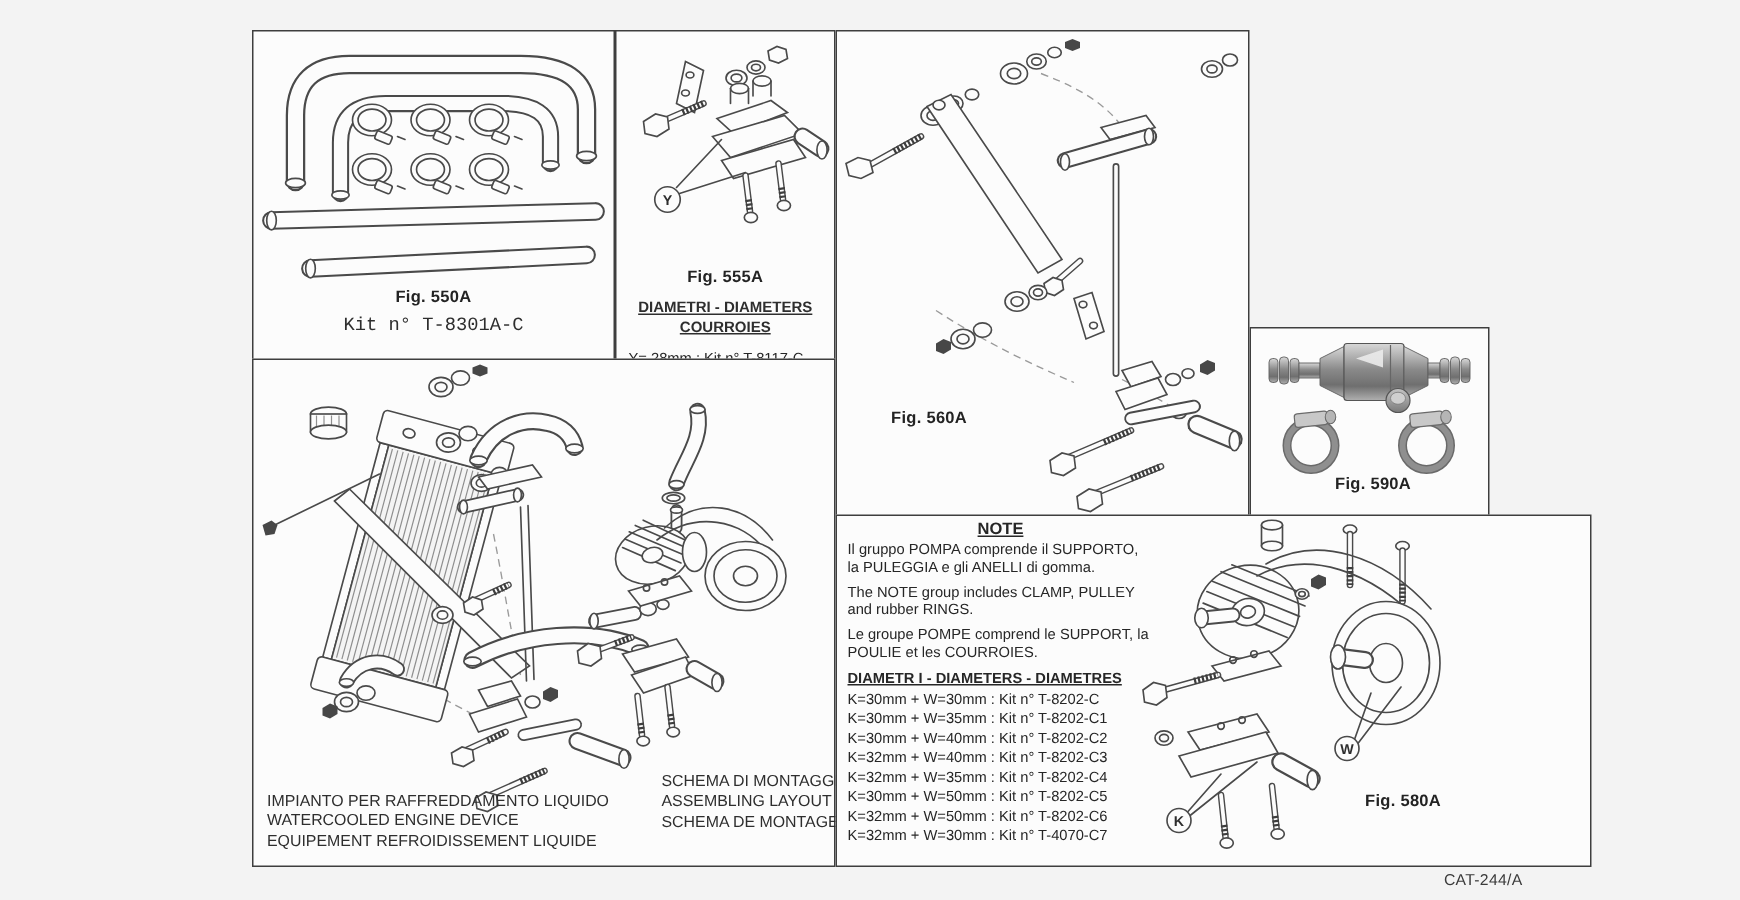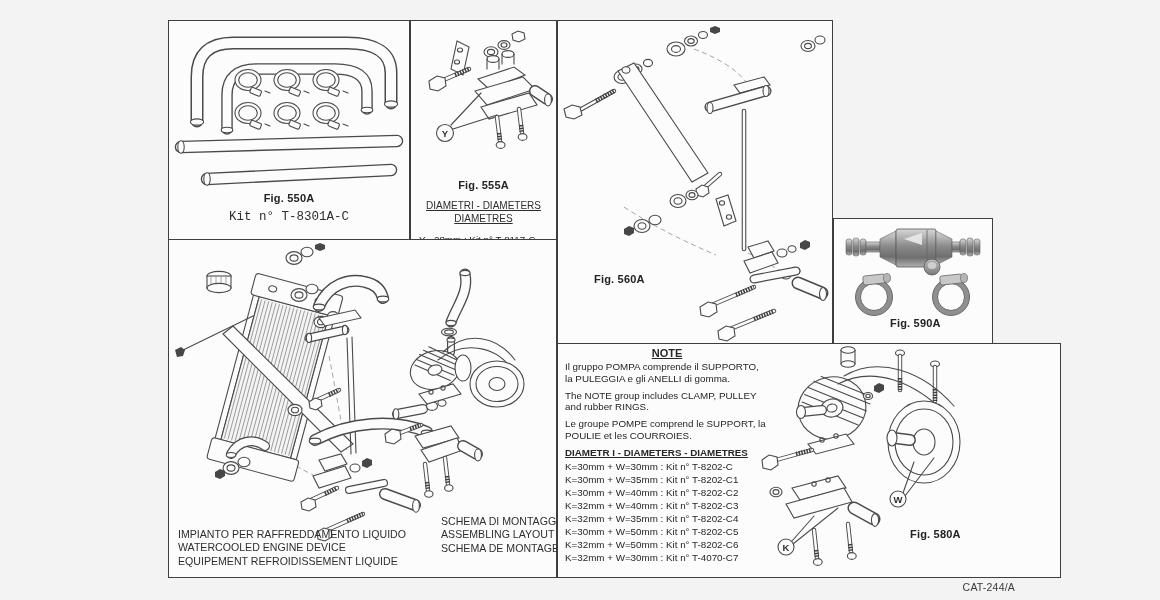--- a/index.html
+++ b/index.html
@@ -119,23 +119,23 @@
       <ellipse cx="111.6" cy="116" rx="4.4" ry="3.4" class="fw"></ellipse>
 
       <line x1="40" y1="104" x2="70" y2="72" class="ln" stroke-width=".8"></line>
       <line x1="42" y1="108" x2="86" y2="94" class="ln" stroke-width=".8"></line>
       <g class="callout">
         <circle cx="34" cy="112" r="8.5"></circle>
         <text x="34" y="115.5">Y</text>
       </g>
     </svg>
     <div class="figlabel center" style="top:158px;">Fig. 555A</div>
-    <div style="position:absolute;left:0;right:0;top:178px;text-align:center;font-size:10px;font-weight:normal;line-height:13px;">
+    <div style="position:absolute;left:0;right:0;top:178px;text-align:center;font-size:10px;font-weight:bold;line-height:13px;">
       <span style="text-decoration:underline;">DIAMETRI - DIAMETERS</span><br>
-      <span style="text-decoration:underline;">DIAMETRES</span>
+      <span style="text-decoration:underline;">COURROIES</span>
     </div>
     <div class="rows" style="left:8px;top:212px;">
       <div>Y= 28mm : Kit n° T-8117-C</div>
       <div>Y= 30mm : Kit n° T-8117-C1</div>
       <div>Y= 32mm : Kit n° T-8117-C2</div>
     </div>
   </div>
 
   <div class="panel" style="left:557px;top:20px;width:276px;height:325px;padding-left:35px;">
     <svg class="draw" width="273" height="322" viewBox="0 0 273 322">

